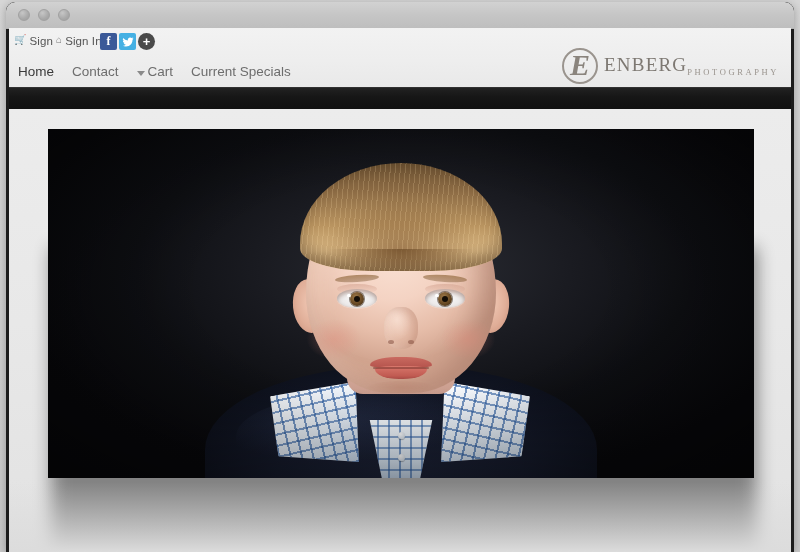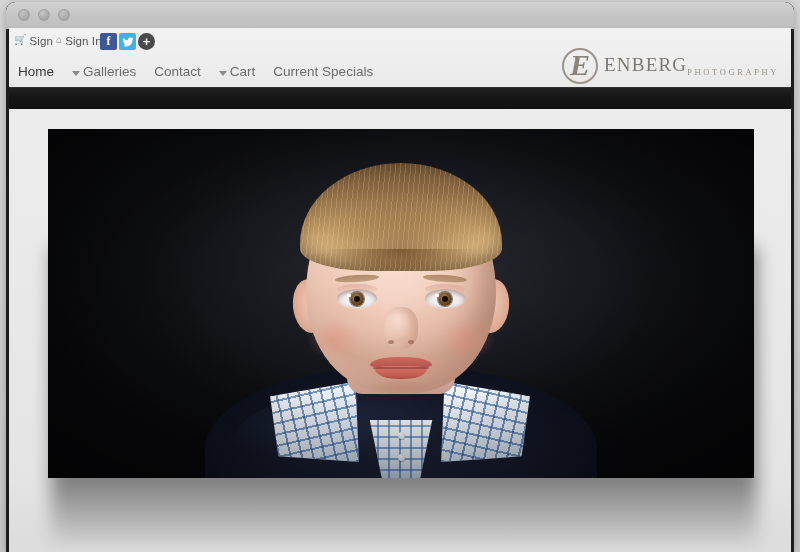--- a/index.html
+++ b/index.html
@@ -389,24 +389,20 @@
             <span>+</span>
           </div>
         </div>
 
         <div id="main-nav">
 
           <div class="nav-item active">
             <span>Home</span>
           </div>
 
-          <div class="nav-item">
-            <span class="caret"></span>
-            <span>Galleries</span>
-          </div>
 
           <div class="nav-item">
             <span>Contact</span>
           </div>
 
           <div class="nav-item">
             <span class="caret"></span>
             <span>Cart</span>
           </div>
 

